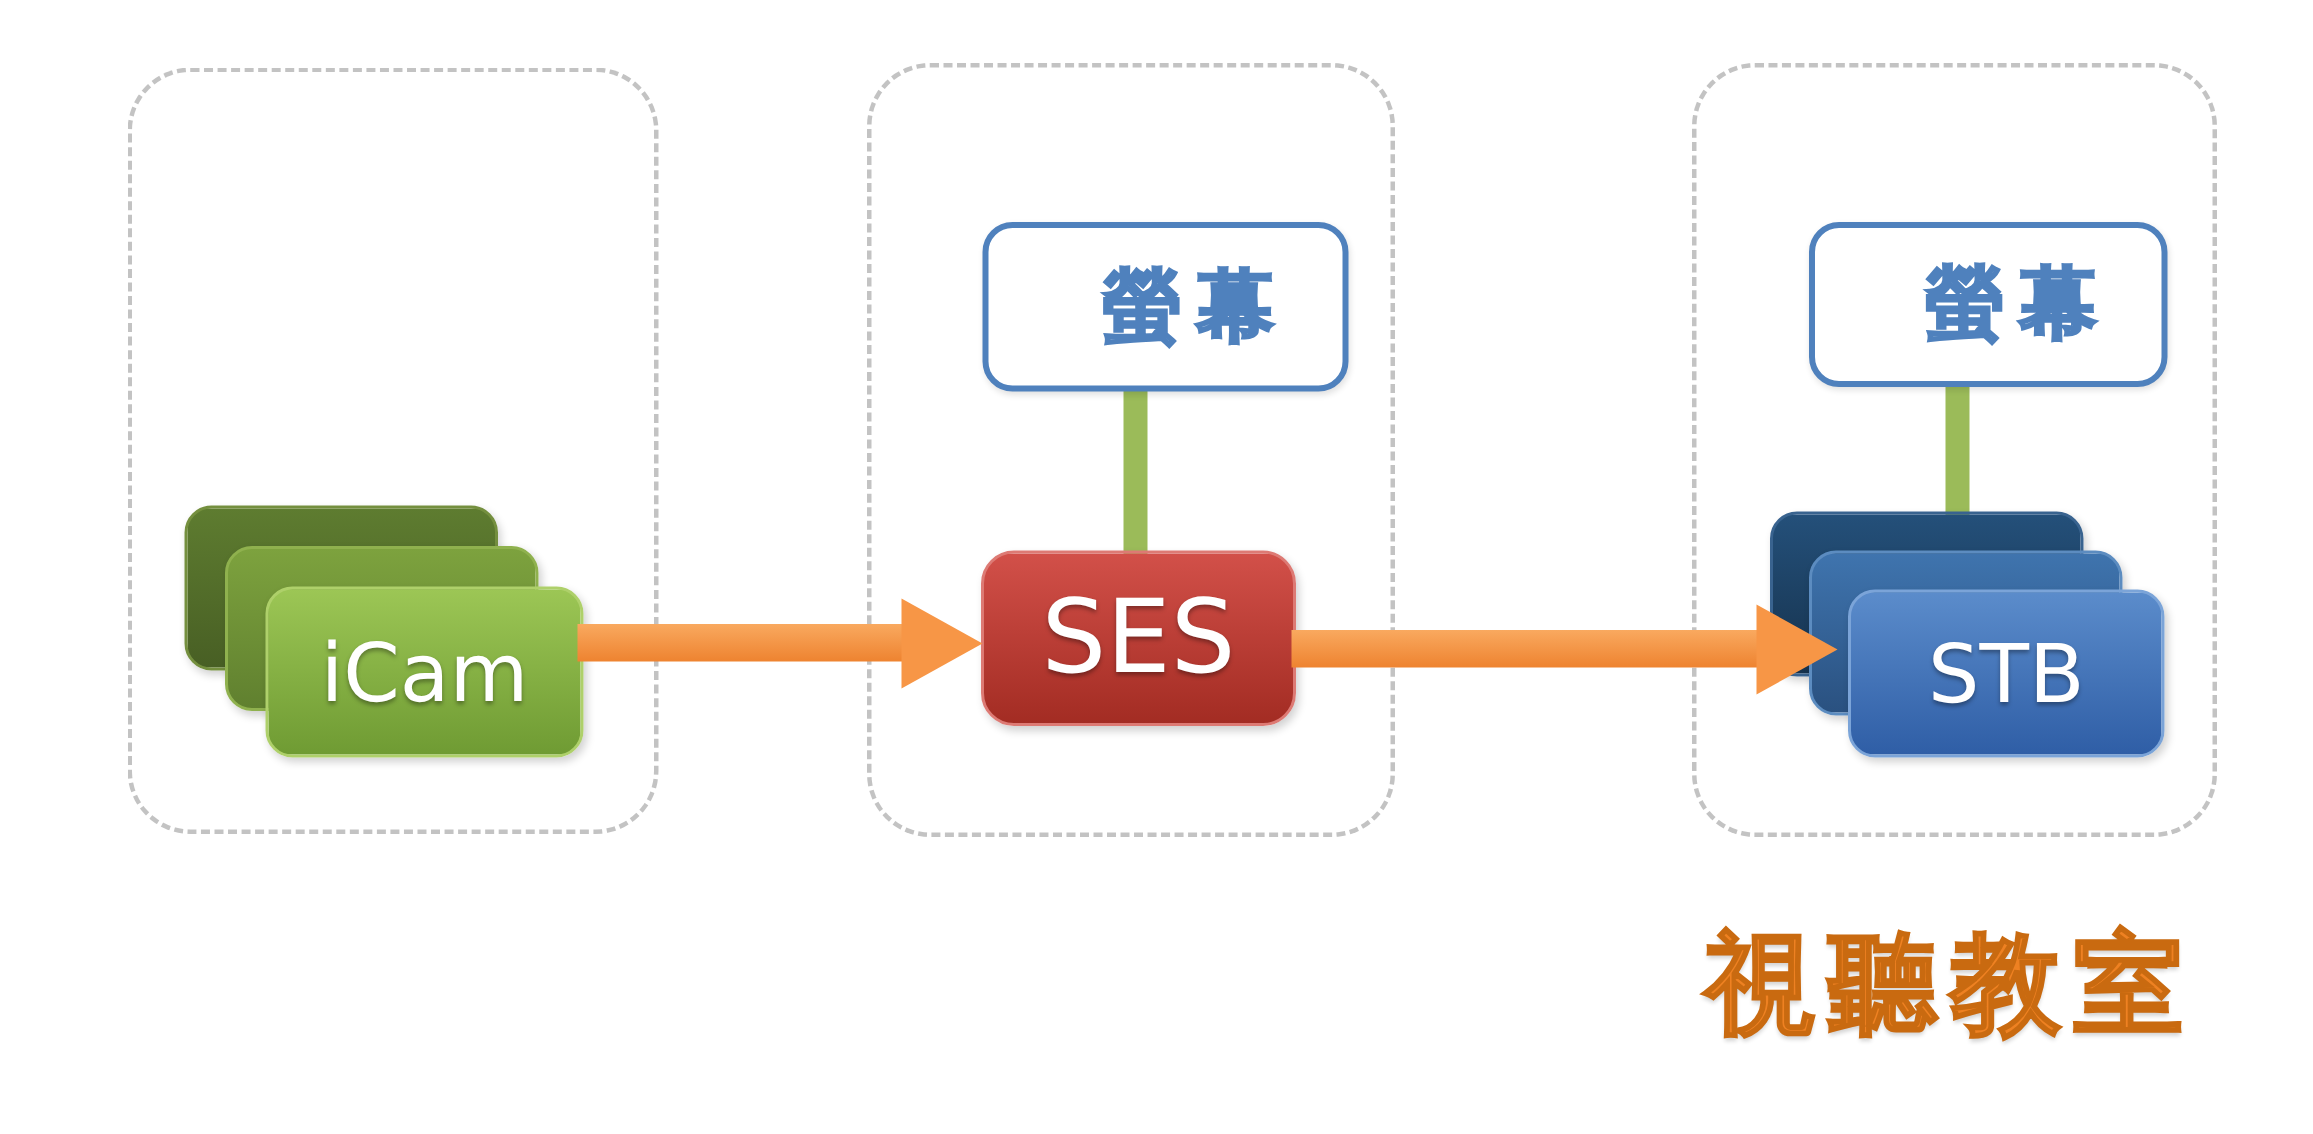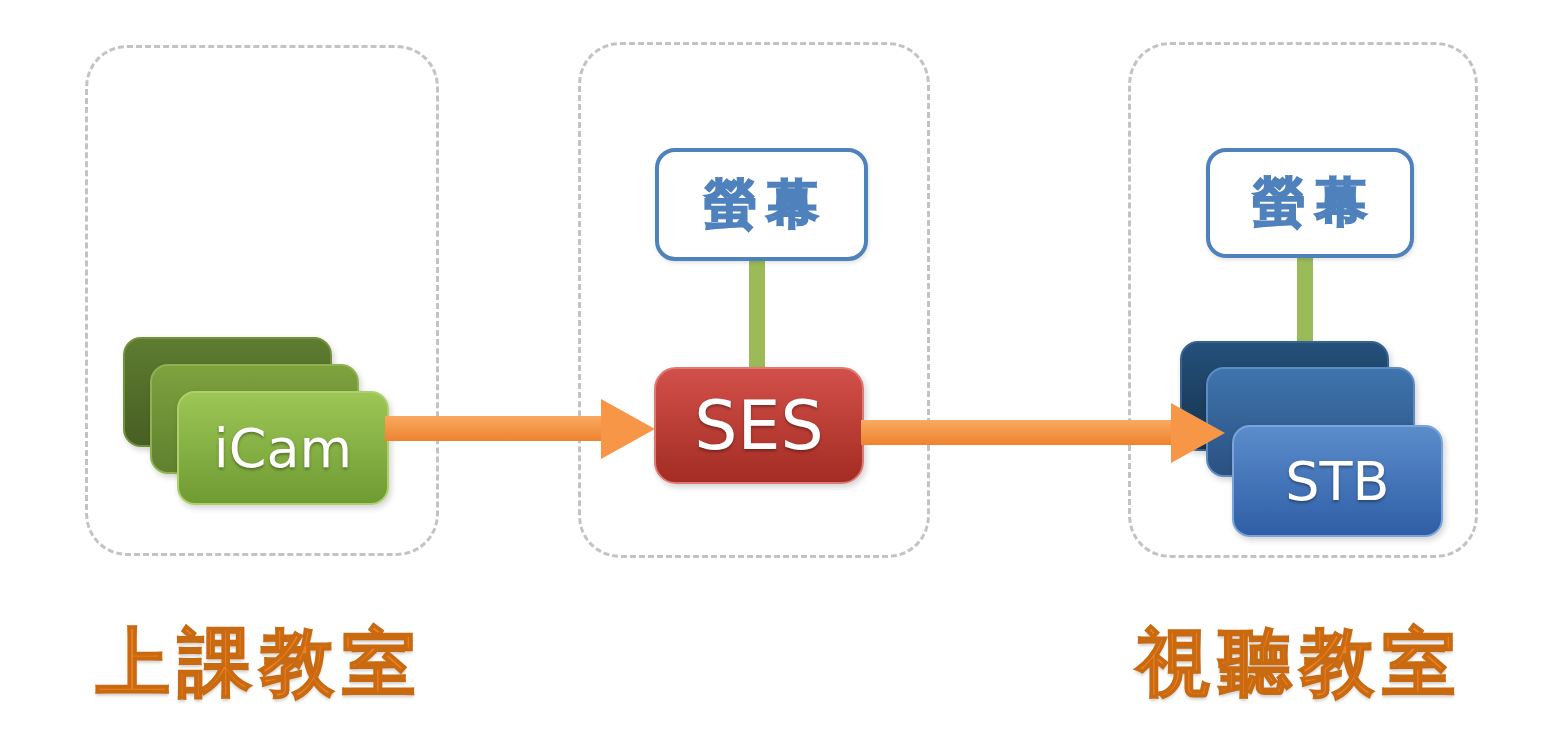--- a/index.html
+++ b/index.html
@@ -54,33 +54,34 @@
               background: linear-gradient(#d25049, #a32c23); border: 2px solid #dd7a74;
               border-radius: 22px; font-size: 68px; }
 
   
   .blue-back  { left: 1180px; top: 341px; width: 205px; height: 106px; z-index: 2;
                 background: linear-gradient(#24507a, #16324d); border: 2px solid #39638f; }
   .blue-mid   { left: 1206px; top: 367px; width: 205px; height: 106px; z-index: 3;
                 background: linear-gradient(#3f74ae, #2a5180); border: 2px solid #5c8cc0; }
   .blue-front { left: 1232px; top: 393px; width: 207px; height: 108px; z-index: 6;
                 background: linear-gradient(#5b8ccb, #2f5ea6); border: 2px solid #7ba4d8;
-                font-size: 54px; margin-top: 32px; }
+                font-size: 54px; }
 
   
   .screen-box {
     position: absolute;
     background: #ffffff;
     border: 4px solid #4f81bd;
     border-radius: 20px;
     display: flex;
     align-items: center;
     justify-content: center;
     z-index: 2;
     box-shadow: 1px 2px 4px rgba(0,0,0,0.12);
+    padding-left: 31px;
   }
   .screen-box .screen-text {
     font-size: 52px;
     font-weight: bold;
     color: #cfe0f1;
     -webkit-text-stroke: 2px #4f81bd;
     letter-spacing: 10px;
     padding-left: 10px; 
   }
   #screen-counter { left: 655px;  top: 148px; width: 205px; height: 105px; }
@@ -125,21 +126,21 @@
     font-weight: bold;
     letter-spacing: 8px;
     line-height: 1.1;
     color: #ee8122;
     -webkit-text-stroke: 1.5px #c96a10;
     text-shadow: 0 3px 3px rgba(0,0,0,0.18);
     z-index: 2;
   }
   #label-classroom { left: 60px;   width: 400px; }
   #label-counter   { left: 578px;  width: 346px; }
-  #label-av        { left: 1100px; width: 400px; }
+  #label-av        { left: 1100px; width: 400px; font-family: Liberation Mono, monospace; }
 </style>
 </head>
 <body>
 
 <div class="canvas">
 
   <div class="group-box" id="box-classroom"></div>
   <div class="group-box" id="box-counter"></div>
   <div class="group-box" id="box-av"></div>
 
@@ -162,16 +163,15 @@
 
   <div class="arrow-shaft" id="arrow1-shaft"></div>
   <div class="arrow-head" id="arrow1-head"></div>
   <div class="arrow-shaft" id="arrow2-shaft"></div>
   <div class="arrow-head" id="arrow2-head"></div>
 
   <div class="card ses-card">SES</div>
 
   <div class="card blue-front">STB</div>
 
-  <div class="group-label" id="label-classroom">上課教室</div>
   <div class="group-label" id="label-av">視聽教室</div>
 
 </div>
 
 </body></html>

